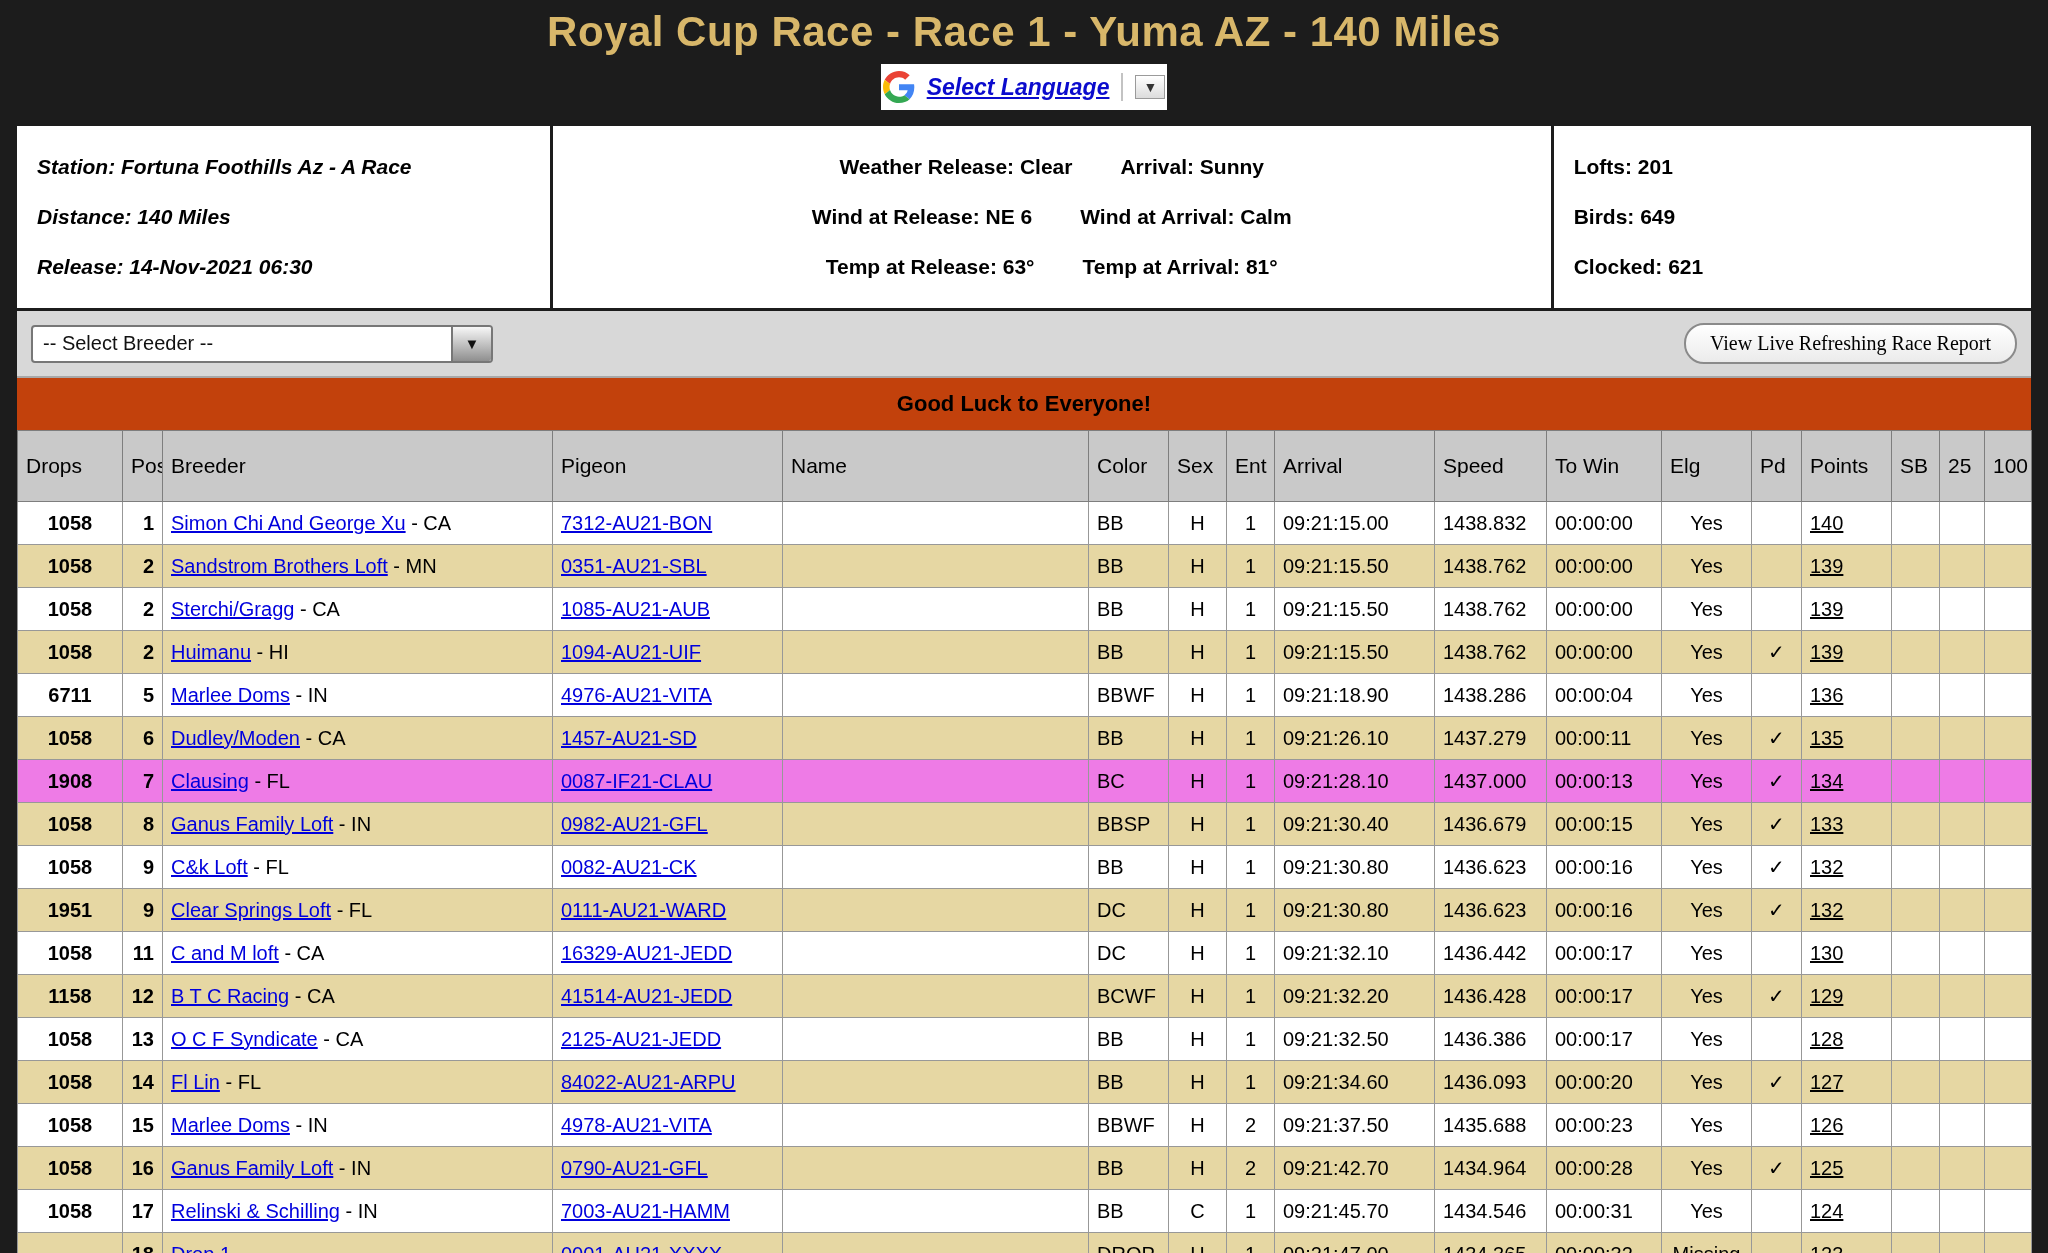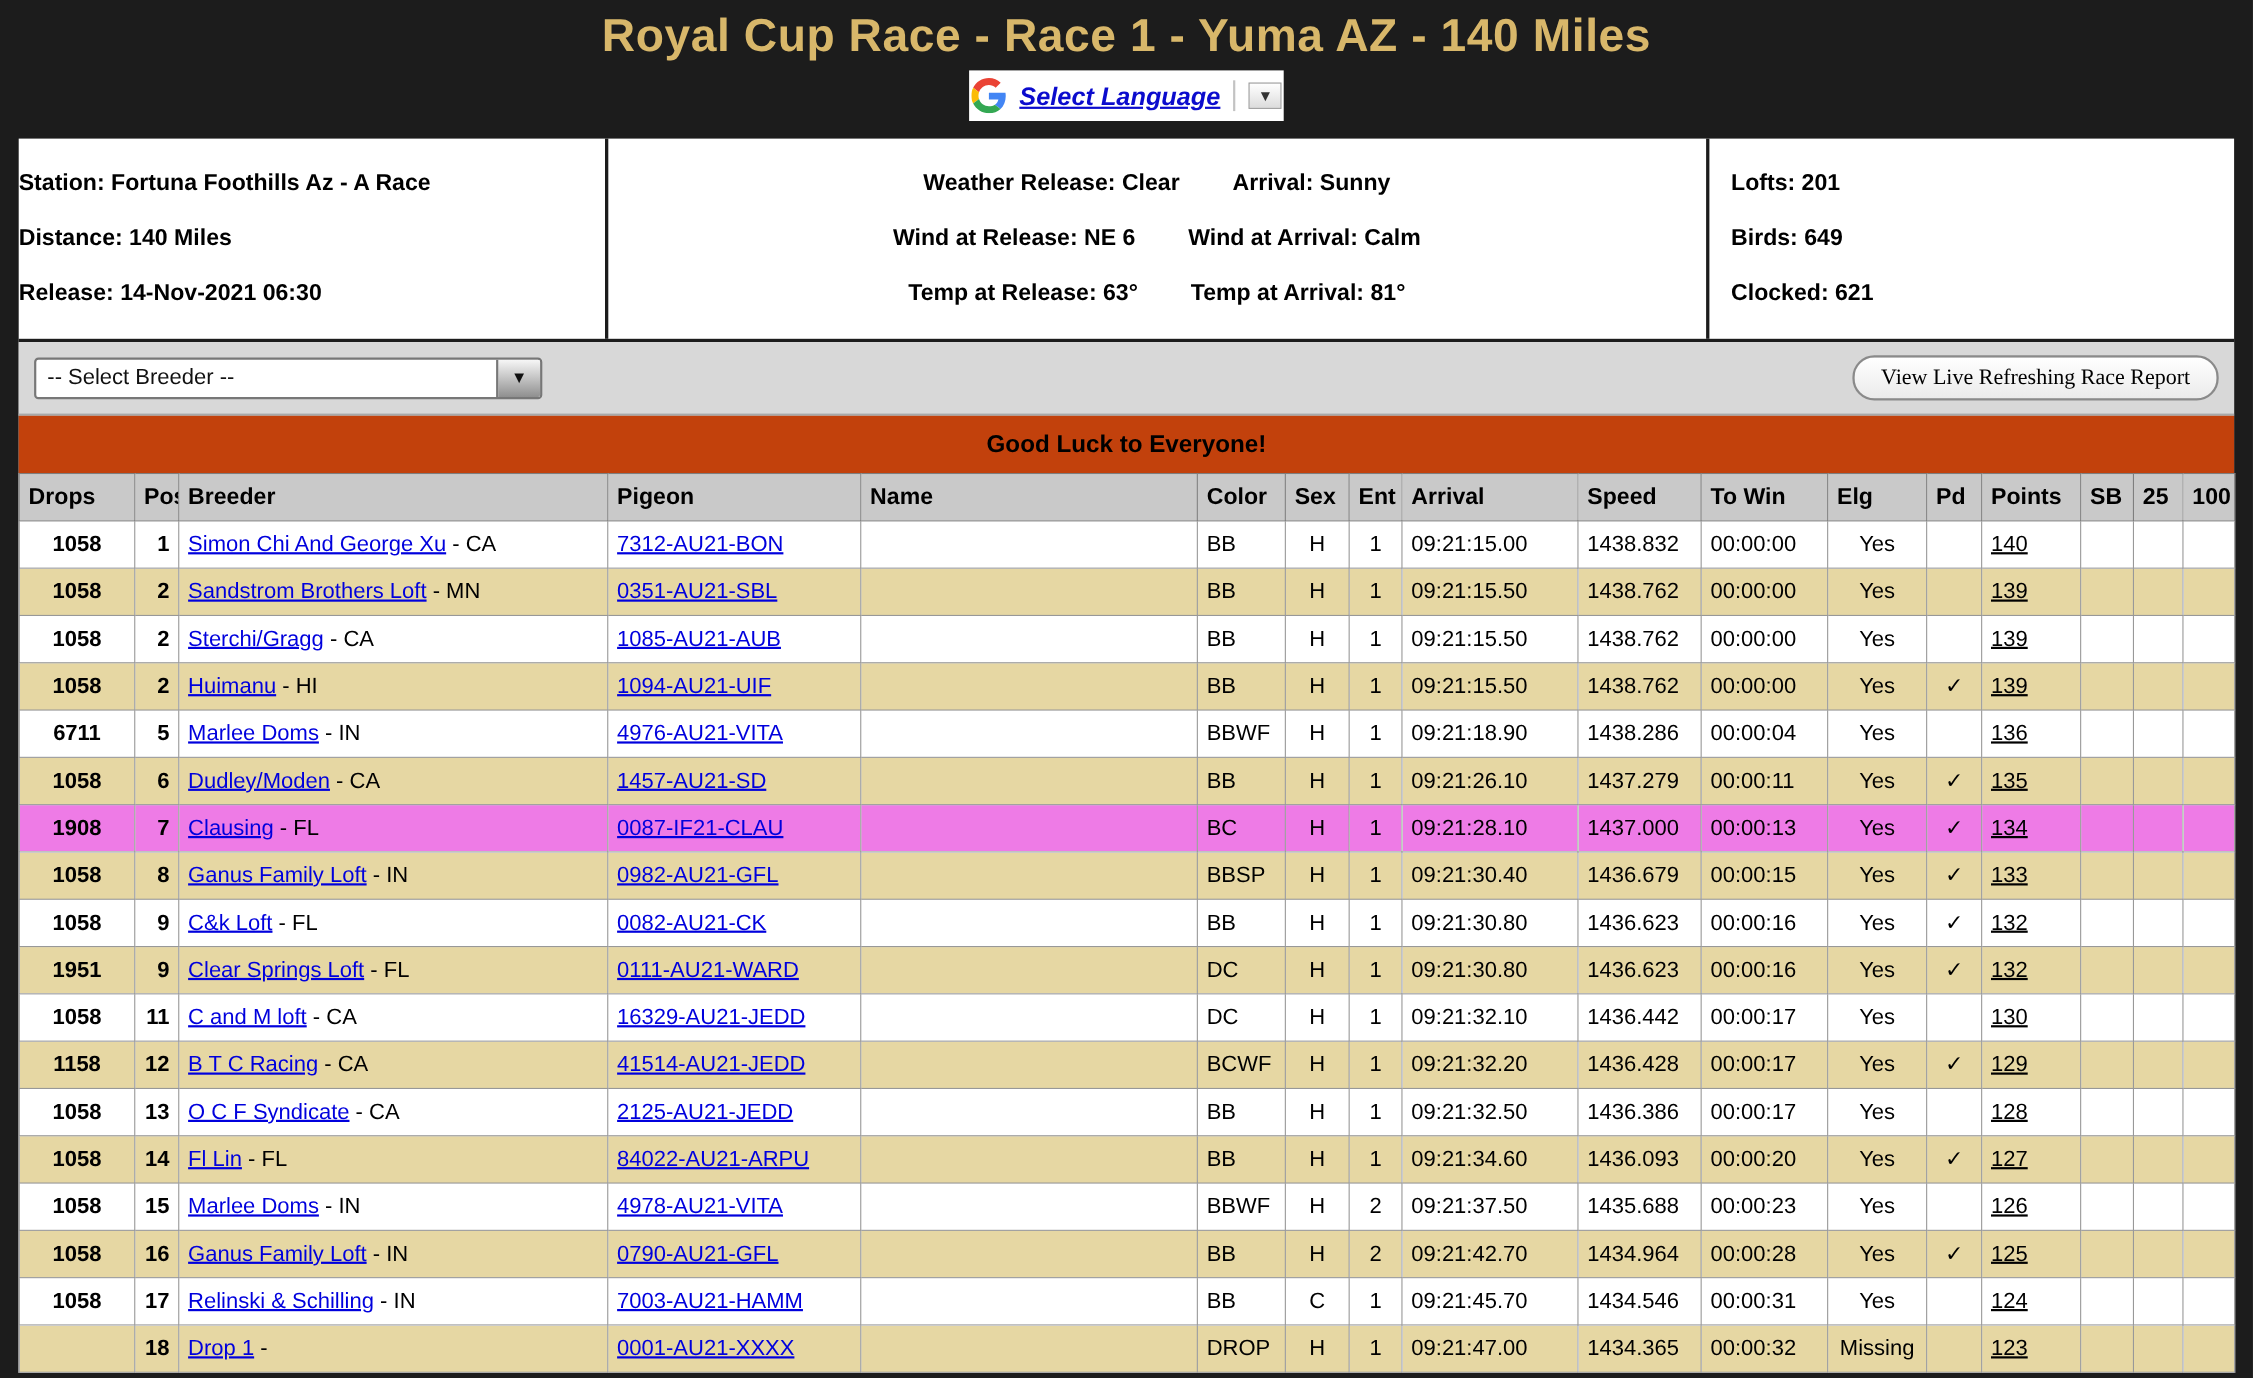--- a/index.html
+++ b/index.html
@@ -22,21 +22,21 @@
   .translate-label { color:#0b0bcd; font-weight:700; font-size:23px; text-decoration:underline; }
   .translate-sep { width:2px; height:28px; background:#c3c3c3; }
   .translate-arrow {
     font-size:14px; color:#333; border:1px solid #9a9a9a;
     background:linear-gradient(#ffffff,#dcdcdc); padding:4px 7px; line-height:14px;
   }
   
   .content { margin:0 17px; background:#fff; }
   .info-bar { display:flex; border-bottom:3px solid #1c1c1c; }
   .info-cell { padding:16px 0; box-sizing:border-box; }
-  .info-left  { width:26.6%; border-right:3px solid #1c1c1c; }
+  .info-left  { width:26.6%; padding-left:20px; border-right:3px solid #1c1c1c;font-style:italic; }
   .info-center{ width:49.7%; text-align:center; border-right:3px solid #1c1c1c; }
   .info-right { flex:1; padding-left:20px; }
   .info-line { font-weight:700; font-size:21px; line-height:50px; white-space:nowrap; }
   .pair-gap { margin-left:48px; }
   
   .toolbar {
     background:#d8d8d8; display:flex; align-items:center;
     justify-content:space-between; padding:12px 14px;
     border-bottom:2px solid #a8a8a8;
   }
@@ -56,22 +56,22 @@
     background:linear-gradient(#ffffff,#ebebeb);
     font-size:20px; padding:7px 24px; color:#000;
     font-family:Liberation Serif, serif; cursor:pointer; white-space:nowrap;text-align:center;
   }
   
   .banner { text-align:center; font-weight:700; font-size:22px; padding:13px 0; background:#c2410c; }
   
   table.race { width:100%; border-collapse:collapse; table-layout:fixed; background:#fff; }
   table.race th {
     background:#c9c9c9; border:1px solid #7e7e7e;
-    font-size:21px; font-weight:700; text-align:left;
-    padding:9px 8px; white-space:nowrap; overflow:hidden;
+    font-size:21px; font-weight:400; text-align:left;
+    padding:23px 8px; white-space:nowrap; overflow:hidden;
   }
   table.race td {
     border:1px solid #989898; font-size:20px; line-height:24px;
     padding:9px 8px; white-space:nowrap; overflow:hidden;
   }
   .row-white   { background:#ffffff; }
   .row-tan     { background:#e6d7a3; }
   .row-magenta { background:#ee7be6; }
   td.c-drops { font-weight:700;text-align:center; }
   td.c-pos   { font-weight:700; text-align:right; }

